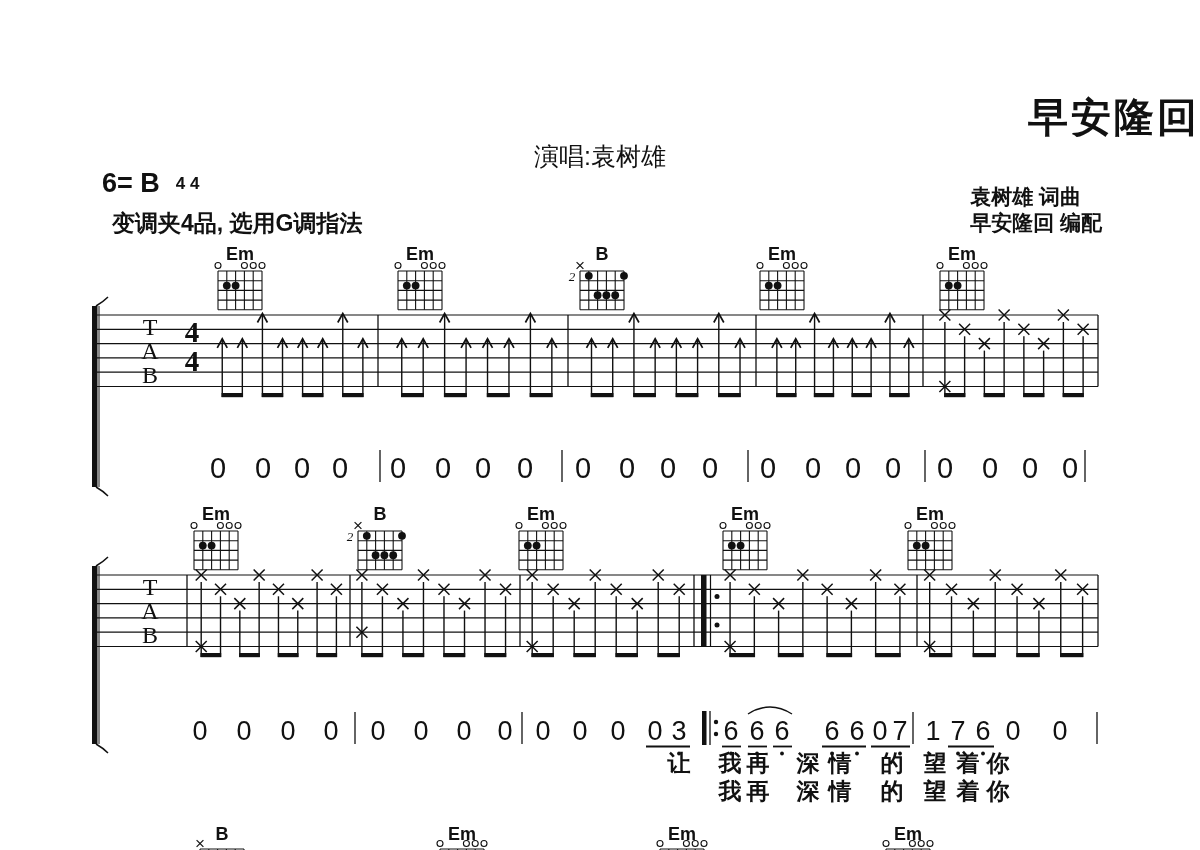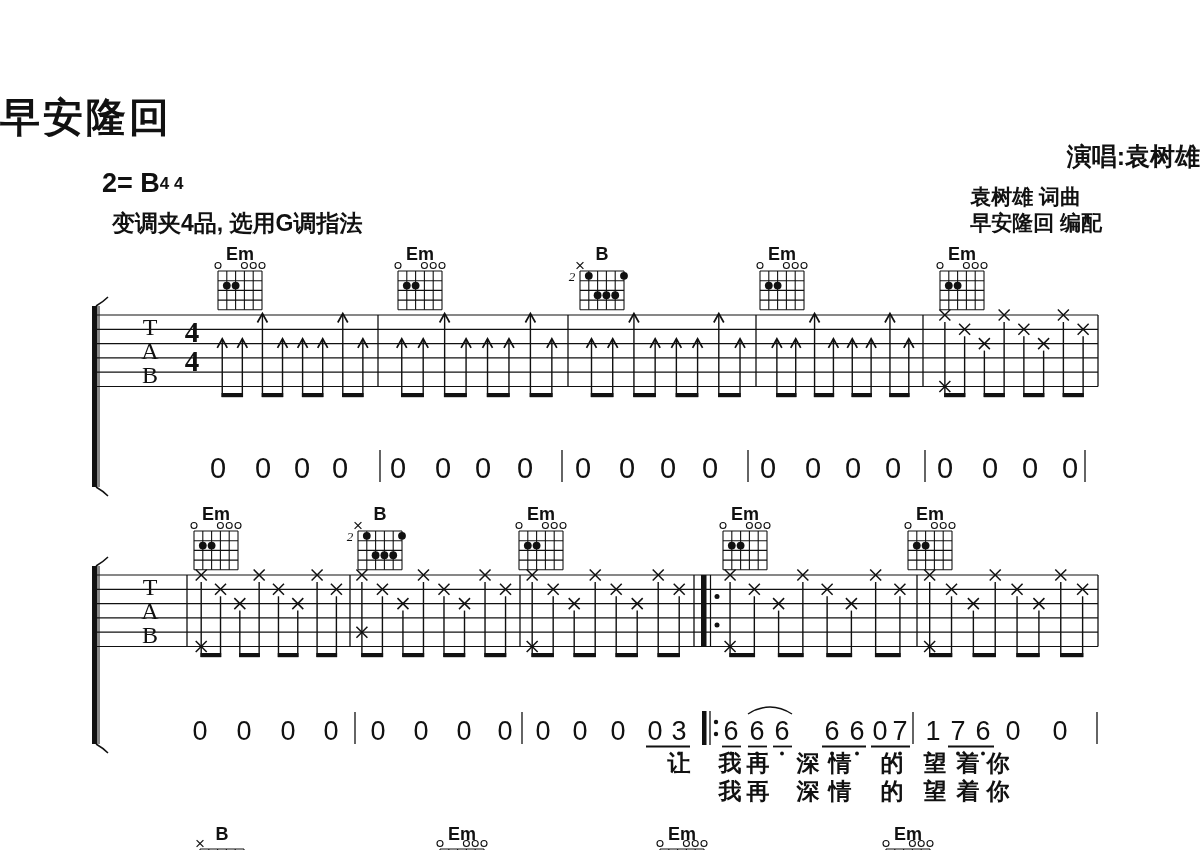--- a/index.html
+++ b/index.html
@@ -1,35 +1,35 @@
 <!DOCTYPE html>
 <html><head>
 <meta charset="utf-8">
 <style>
   html,body{margin:0;padding:0}
   body{width:1200px;height:850px;overflow:hidden;background:#fff;position:relative;
        font-family:"Liberation Sans",sans-serif;color:#111}
   .abs{position:absolute}
-  #title{left:0;top:90px;width:100%;text-align:left;font-size:40px;font-weight:bold;letter-spacing:3px}
-  #subtitle{left:0;top:140px;width:100%;text-align:right;font-size:25px;font-weight:700}
+  #title{left:0;top:90px;width:100%;text-align:right;font-size:40px;font-weight:bold;letter-spacing:3px}
+  #subtitle{left:0;top:140px;width:100%;text-align:center;font-size:25px;font-weight:400}
   #keysig{left:102px;top:168px;display:flex;align-items:center;font-size:27px;font-weight:600}
-  .frac{text-align:center;font-size:17px;font-weight:bold;line-height:1}
+  .frac{margin-left:16px;text-align:center;font-size:17px;font-weight:bold;line-height:1}
   .frac .bar{border-top:2px solid #111;width:19px;margin:2px 0;height:0}
   #capo{left:112px;top:208px;font-size:23px;font-weight:600}
   #credits{right:98px;top:184px;font-size:21px;font-weight:600;line-height:26px}
   svg{position:absolute;left:0;top:0}
 </style>
 </head>
 <body>
 
 <div class="abs" id="title">早安隆回</div>
 <div class="abs" id="subtitle">演唱:袁树雄</div>
 
 <div class="abs" id="keysig">
-  <span>2= B</span>
+  <span>6= B</span>
   <span class="frac">
     <span>4</span>
     <span class="bar"></span>
     <span>4</span>
   </span>
 </div>
 
 <div class="abs" id="capo">变调夹4品, 选用G调指法</div>
 
 <div class="abs" id="credits">

